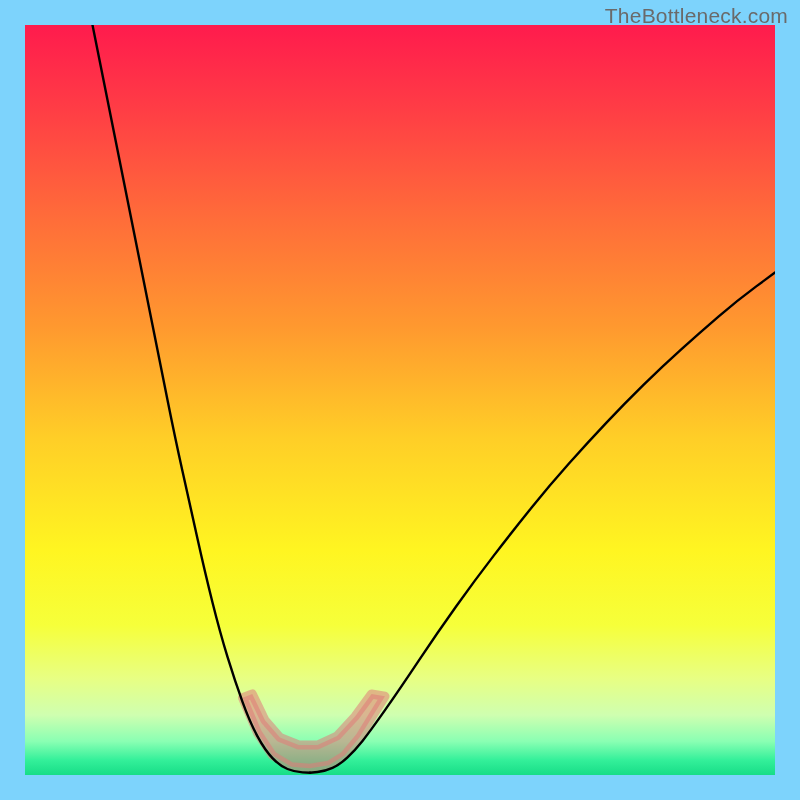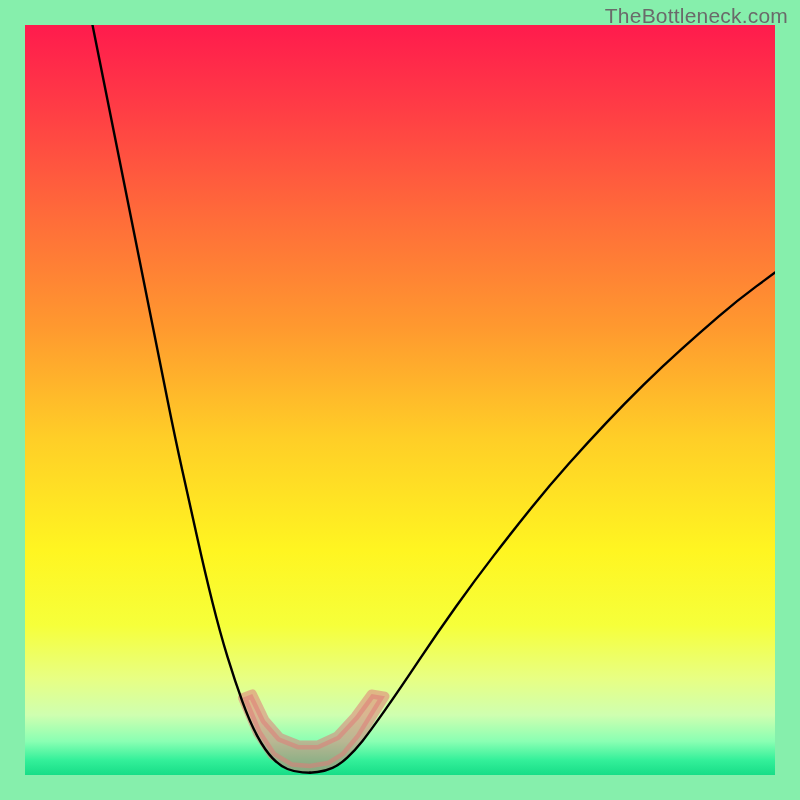--- a/index.html
+++ b/index.html
@@ -10,21 +10,21 @@
     background: #000;
     overflow: hidden;
     font-family: Arial, Helvetica, sans-serif;
   }
   .frame {
     position: absolute;
     left: 0;
     top: 0;
     width: 800px;
     height: 800px;
-    background: #86efac;
+    background: #7dd3fc;
   }
   .plot-area {
     position: absolute;
     left: 25px;
     top: 25px;
     width: 750px;
     height: 750px;
     overflow: hidden;
   }
   .gradient {

